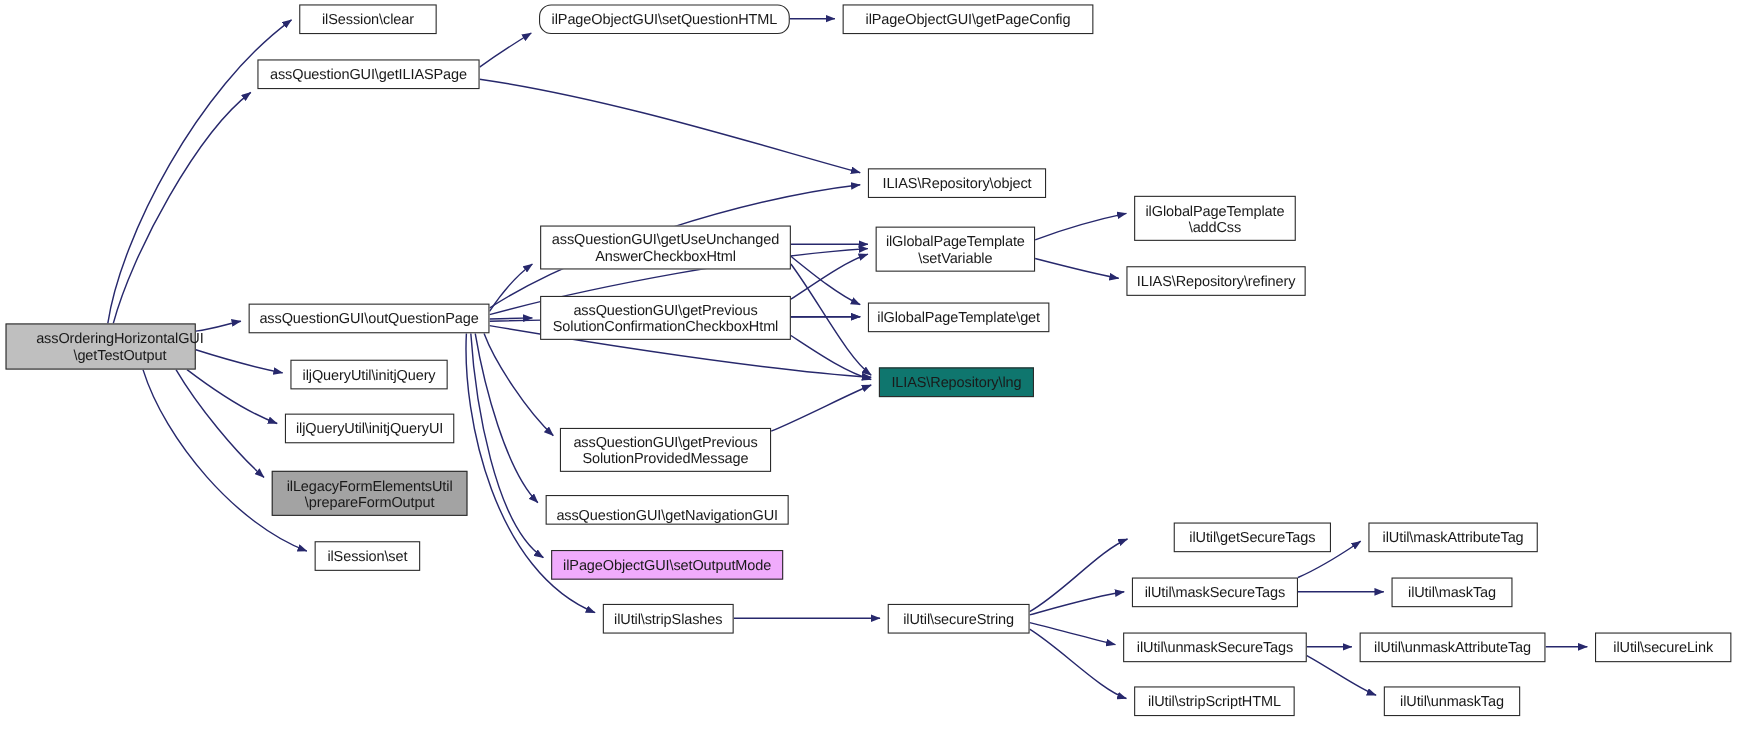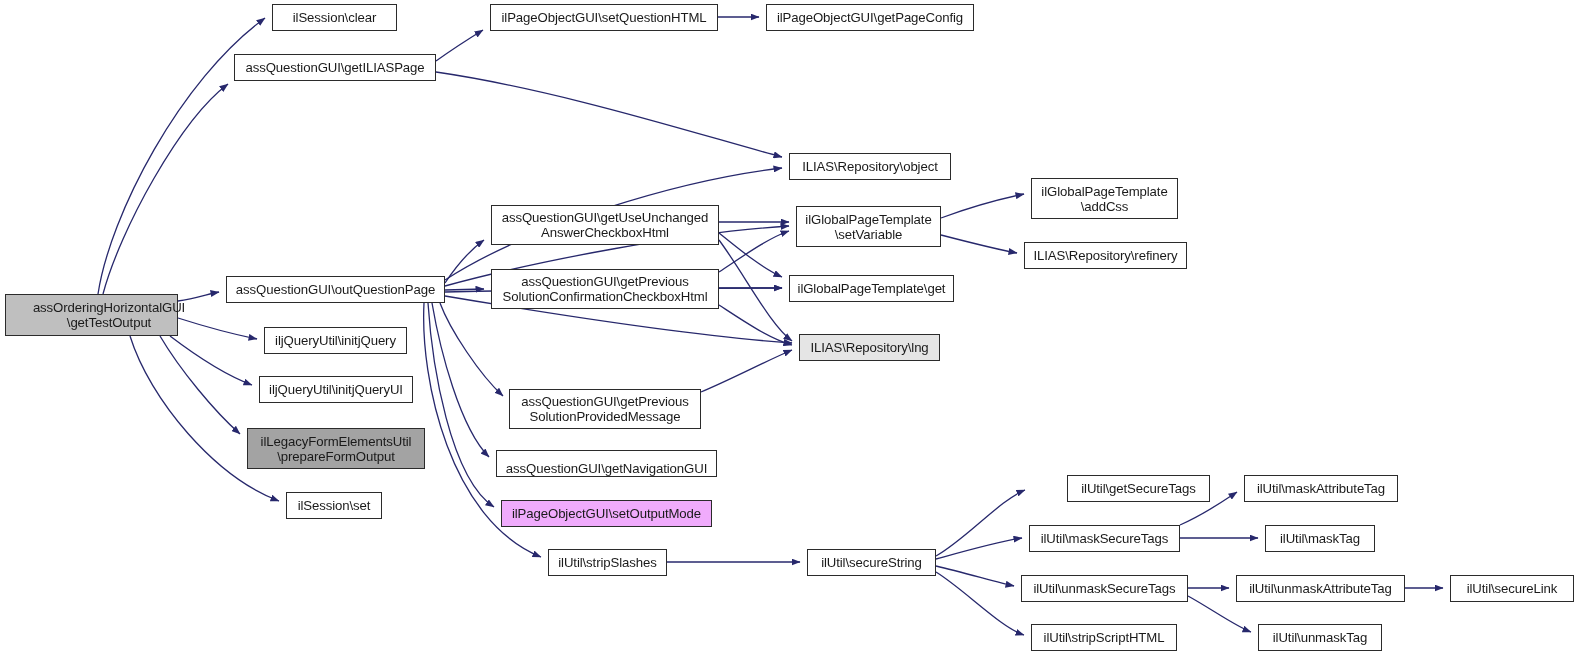--- a/index.html
+++ b/index.html
@@ -99,22 +99,22 @@
         <path d="M 1188,588 L 1229,588" fill="none" stroke="#27286c" stroke-width="1.3" marker-end="url(#arrowhead)"></path>
         <path d="M 1188,596 C 1210,608 1235,626 1251,632" fill="none" stroke="#27286c" stroke-width="1.3" marker-end="url(#arrowhead)"></path>
         <path d="M 1405,588 L 1443,588" fill="none" stroke="#27286c" stroke-width="1.3" marker-end="url(#arrowhead)"></path>
       </g>
   </svg>
   <div id="nodes">
       <div class="node root" style="left: 5px; top: 294px; width: 173px; height: 42px; background: rgb(191, 191, 191); border-color: rgb(43, 43, 43); color: rgb(26, 26, 26); padding-left: 35px;"><span class="node-label">assOrderingHorizontalGUI
 \getTestOutput</span></div>
       <div class="node" style="left: 272px; top: 4px; width: 125px; height: 27px; background: rgb(255, 255, 255); border-color: rgb(43, 43, 43); color: rgb(26, 26, 26);"><span class="node-label">ilSession\clear</span></div>
       <div class="node" style="left: 234px; top: 54px; width: 202px; height: 27px; background: rgb(255, 255, 255); border-color: rgb(43, 43, 43); color: rgb(26, 26, 26);"><span class="node-label">assQuestionGUI\getILIASPage</span></div>
-      <div class="node" style="left: 490px; top: 4px; width: 228px; height: 27px; background: rgb(255, 255, 255); border-color: rgb(43, 43, 43); color: rgb(26, 26, 26);"><span class="node-label">ilPageObjectGUI\setQuestionHTML</span></div>
-      <div class="node" style="left: 766px; top: 4px; width: 208px; height: 27px; background: rgb(255, 255, 255); border-color: rgb(43, 43, 43); color: rgb(26, 26, 26);"><span class="node-label">ilPageObjectGUI\getPageConfig</span></div>
+      <div class="node" style="left: 490px; top: 4px; width: 228px; height: 27px; background: rgb(255, 255, 255); border-color: rgb(43, 43, 43); color: rgb(26, 26, 26); border-radius: 11px;"><span class="node-label">ilPageObjectGUI\setQuestionHTML</span></div>
+      <div class="node" style="left: 766px; top: 4px; width: 228px; height: 27px; background: rgb(255, 255, 255); border-color: rgb(43, 43, 43); color: rgb(26, 26, 26);"><span class="node-label">ilPageObjectGUI\getPageConfig</span></div>
       <div class="node" style="left: 226px; top: 276px; width: 219px; height: 27px; background: rgb(255, 255, 255); border-color: rgb(43, 43, 43); color: rgb(26, 26, 26);"><span class="node-label">assQuestionGUI\outQuestionPage</span></div>
       <div class="node" style="left: 264px; top: 327px; width: 143px; height: 27px; background: rgb(255, 255, 255); border-color: rgb(43, 43, 43); color: rgb(26, 26, 26);"><span class="node-label">iljQueryUtil\initjQuery</span></div>
       <div class="node" style="left: 259px; top: 376px; width: 154px; height: 27px; background: rgb(255, 255, 255); border-color: rgb(43, 43, 43); color: rgb(26, 26, 26);"><span class="node-label">iljQueryUtil\initjQueryUI</span></div>
       <div class="node" style="left: 247px; top: 428px; width: 178px; height: 41px; background: #a3a3a3; border-color: rgb(43, 43, 43); color: rgb(26, 26, 26);"><span class="node-label">ilLegacyFormElementsUtil
 \prepareFormOutput</span></div>
       <div class="node" style="left: 286px; top: 492px; width: 96px; height: 27px; background: rgb(255, 255, 255); border-color: rgb(43, 43, 43); color: rgb(26, 26, 26);"><span class="node-label">ilSession\set</span></div>
       <div class="node" style="left: 491px; top: 205px; width: 228px; height: 40px; background: rgb(255, 255, 255); border-color: rgb(43, 43, 43); color: rgb(26, 26, 26);"><span class="node-label">assQuestionGUI\getUseUnchanged
 AnswerCheckboxHtml</span></div>
       <div class="node" style="left: 491px; top: 269px; width: 228px; height: 40px; background: rgb(255, 255, 255); border-color: rgb(43, 43, 43); color: rgb(26, 26, 26);"><span class="node-label">assQuestionGUI\getPrevious
 SolutionConfirmationCheckboxHtml</span></div>
@@ -123,21 +123,21 @@
       <div class="node" style="left: 496px; top: 450px; width: 221px; height: 27px; background: rgb(255, 255, 255); border-color: rgb(43, 43, 43); color: rgb(26, 26, 26); align-items: flex-end;"><span class="node-label">assQuestionGUI\getNavigationGUI</span></div>
       <div class="node" style="left: 501px; top: 500px; width: 211px; height: 27px; background: #f0abfc; border-color: rgb(43, 43, 43); color: rgb(26, 26, 26);"><span class="node-label">ilPageObjectGUI\setOutputMode</span></div>
       <div class="node" style="left: 548px; top: 549px; width: 119px; height: 27px; background: rgb(255, 255, 255); border-color: rgb(43, 43, 43); color: rgb(26, 26, 26);"><span class="node-label">ilUtil\stripSlashes</span></div>
       <div class="node" style="left: 789px; top: 153px; width: 162px; height: 27px; background: rgb(255, 255, 255); border-color: rgb(43, 43, 43); color: rgb(26, 26, 26);"><span class="node-label">ILIAS\Repository\object</span></div>
       <div class="node" style="left: 796px; top: 206px; width: 145px; height: 41px; background: rgb(255, 255, 255); border-color: rgb(43, 43, 43); color: rgb(26, 26, 26);"><span class="node-label">ilGlobalPageTemplate
 \setVariable</span></div>
       <div class="node" style="left: 1031px; top: 178px; width: 147px; height: 41px; background: rgb(255, 255, 255); border-color: rgb(43, 43, 43); color: rgb(26, 26, 26);"><span class="node-label">ilGlobalPageTemplate
 \addCss</span></div>
       <div class="node" style="left: 1024px; top: 242px; width: 163px; height: 27px; background: rgb(255, 255, 255); border-color: rgb(43, 43, 43); color: rgb(26, 26, 26);"><span class="node-label">ILIAS\Repository\refinery</span></div>
       <div class="node" style="left: 789px; top: 275px; width: 165px; height: 27px; background: rgb(255, 255, 255); border-color: rgb(43, 43, 43); color: rgb(26, 26, 26);"><span class="node-label">ilGlobalPageTemplate\get</span></div>
-      <div class="node" style="left: 799px; top: 334px; width: 141px; height: 27px; background: #e5e5e5; border-color: rgb(43, 43, 43); color: rgb(26, 26, 26);"><span class="node-label">ILIAS\Repository\lng</span></div>
+      <div class="node" style="left: 799px; top: 334px; width: 141px; height: 27px; background: #0f766e; border-color: rgb(43, 43, 43); color: rgb(26, 26, 26);"><span class="node-label">ILIAS\Repository\lng</span></div>
       <div class="node" style="left: 807px; top: 549px; width: 129px; height: 27px; background: rgb(255, 255, 255); border-color: rgb(43, 43, 43); color: rgb(26, 26, 26);"><span class="node-label">ilUtil\secureString</span></div>
       <div class="node" style="left: 1032px; top: 475px; width: 143px; height: 27px; background: rgb(255, 255, 255); border-color: rgb(43, 43, 43); color: rgb(26, 26, 26); margin-left: 35px;"><span class="node-label">ilUtil\getSecureTags</span></div>
       <div class="node" style="left: 1029px; top: 525px; width: 151px; height: 27px; background: rgb(255, 255, 255); border-color: rgb(43, 43, 43); color: rgb(26, 26, 26);"><span class="node-label">ilUtil\maskSecureTags</span></div>
       <div class="node" style="left: 1021px; top: 575px; width: 167px; height: 27px; background: rgb(255, 255, 255); border-color: rgb(43, 43, 43); color: rgb(26, 26, 26);"><span class="node-label">ilUtil\unmaskSecureTags</span></div>
       <div class="node" style="left: 1031px; top: 624px; width: 146px; height: 27px; background: rgb(255, 255, 255); border-color: rgb(43, 43, 43); color: rgb(26, 26, 26);"><span class="node-label">ilUtil\stripScriptHTML</span></div>
       <div class="node" style="left: 1244px; top: 475px; width: 154px; height: 27px; background: rgb(255, 255, 255); border-color: rgb(43, 43, 43); color: rgb(26, 26, 26);"><span class="node-label">ilUtil\maskAttributeTag</span></div>
       <div class="node" style="left: 1265px; top: 525px; width: 110px; height: 27px; background: rgb(255, 255, 255); border-color: rgb(43, 43, 43); color: rgb(26, 26, 26);"><span class="node-label">ilUtil\maskTag</span></div>
       <div class="node" style="left: 1236px; top: 575px; width: 169px; height: 27px; background: rgb(255, 255, 255); border-color: rgb(43, 43, 43); color: rgb(26, 26, 26);"><span class="node-label">ilUtil\unmaskAttributeTag</span></div>
       <div class="node" style="left: 1258px; top: 624px; width: 124px; height: 27px; background: rgb(255, 255, 255); border-color: rgb(43, 43, 43); color: rgb(26, 26, 26);"><span class="node-label">ilUtil\unmaskTag</span></div>
       <div class="node" style="left: 1450px; top: 575px; width: 124px; height: 27px; background: rgb(255, 255, 255); border-color: rgb(43, 43, 43); color: rgb(26, 26, 26);"><span class="node-label">ilUtil\secureLink</span></div>

